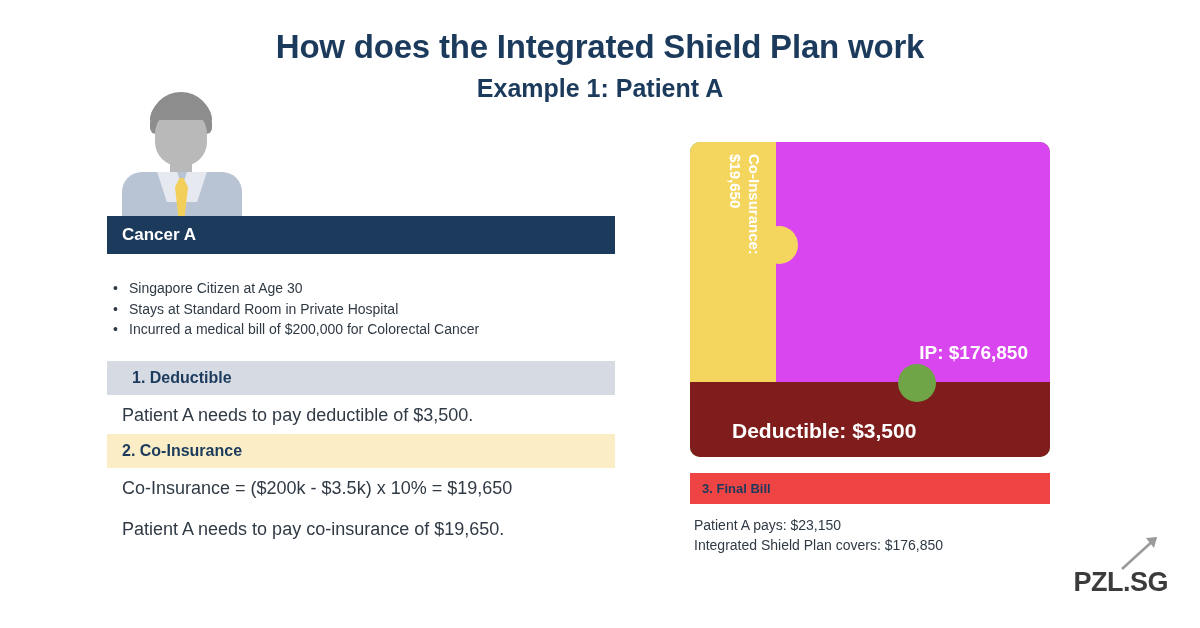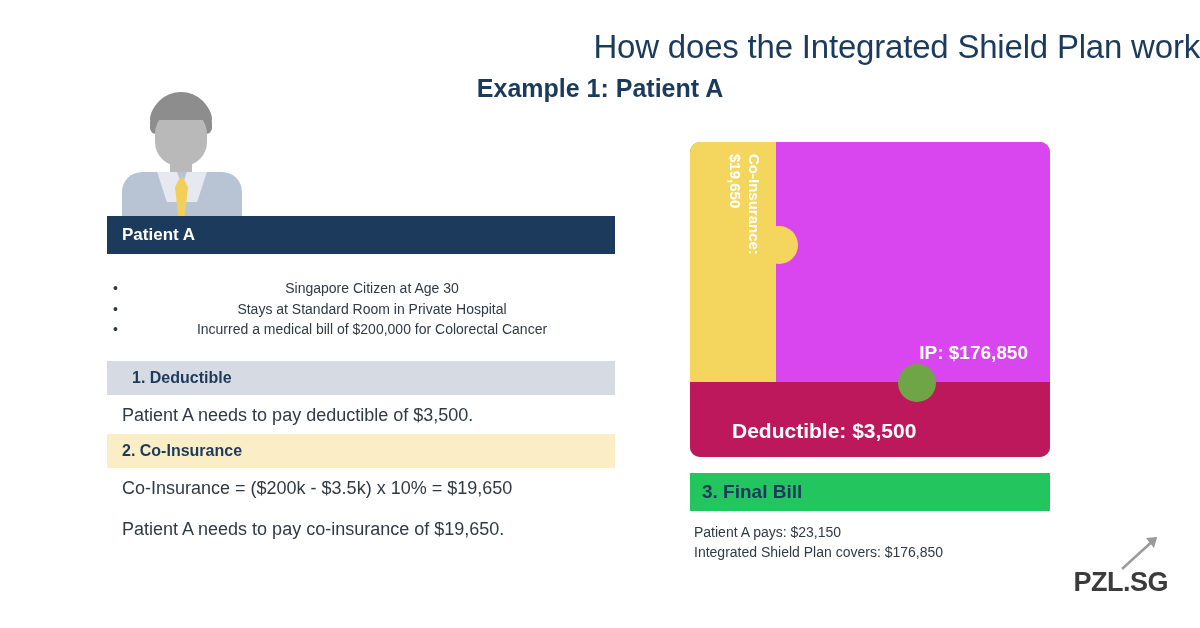--- a/index.html
+++ b/index.html
@@ -14,23 +14,23 @@
     position: relative;
     width: 1200px; height: 628px;
     background: #ffffff;
   }
 
   
   .title-main {
     position: absolute;
     left: 0; top: 28px;
     width: 1200px;
-    text-align: right;
+    text-align: center;
     font-size: 33px;
-    font-weight: normal;
+    font-weight: bold;
     color: #1b3a5c;
     letter-spacing: -0.2px;
   }
   .title-sub {
     position: absolute;
     left: 0; top: 74px;
     width: 1200px;
     text-align: center;
     font-size: 25px;
     font-weight: bold;
@@ -103,21 +103,21 @@
     font-size: 17px;
     font-weight: bold;
     padding: 9px 15px;
   }
   .bullets {
     padding: 11px 0 6px 22px;
     font-size: 14px;
     color: #303a45;
     line-height: 19.5px;
   }
-  .bullets li { margin-bottom: 1px; list-style: none; position: relative; text-align: center; }
+  .bullets li { margin-bottom: 1px; list-style: none; position: relative; }
   .bullets li:before {
     content: "\2022";
     position: absolute; left: -16px; top: 0;
     color: #303a45;
   }
   .bar-grey {
     background: #d6dbe3;
     color: #1b3a5c;
     font-size: 16px;
     font-weight: bold;
@@ -174,21 +174,21 @@
   .seg-ip-label {
     position: absolute;
     right: 22px; bottom: 18px;
     color: #ffffff;
     font-size: 19px;
     font-weight: bold;
   }
   .seg-ded {
     position: absolute; left: 0; bottom: 0;
     width: 360px; height: 75px;
-    background: #be185d;
+    background: #7f1d1d;
   }
   .seg-ded-label {
     position: absolute;
     left: 42px; bottom: 14px;
     color: #ffffff;
     font-size: 21px;
     font-weight: bold;
   }
   
   .knob-v {
@@ -206,23 +206,23 @@
     border-radius: 50%;
   }
 
   
   .final-col {
     position: absolute;
     left: 690px; top: 473px;
     width: 360px;
   }
   .bar-green {
-    background: #22c55e;
-    color: #1b3a5c;
-    font-size: 19px;
+    background: #ef4444;
+    color: #1b3a5c;
+    font-size: 13px;
     font-weight: bold;
     padding: 8px 12px;
   }
   .final-text {
     font-size: 14px;
     color: #303a45;
     padding: 11px 4px 0 4px;
     line-height: 20px;
   }
 
@@ -259,21 +259,21 @@
     <div class="av-head"></div>
     <div class="av-fringe"></div>
     <div class="av-neck"></div>
     <div class="av-body"></div>
     <div class="av-collar-l"></div>
     <div class="av-collar-r"></div>
     <div class="av-tie"></div>
   </div>
 
   <div class="left-col">
-    <div class="bar-dark">Patient A</div>
+    <div class="bar-dark">Cancer A</div>
 
     <ul class="bullets">
       <li>Singapore Citizen at Age 30</li>
       <li>Stays at Standard Room in Private Hospital</li>
       <li>Incurred a medical bill of $200,000 for Colorectal Cancer</li>
     </ul>
 
     <div class="bar-grey">1. Deductible</div>
     <div class="body-text">Patient A needs to pay deductible of $3,500.</div>
 

